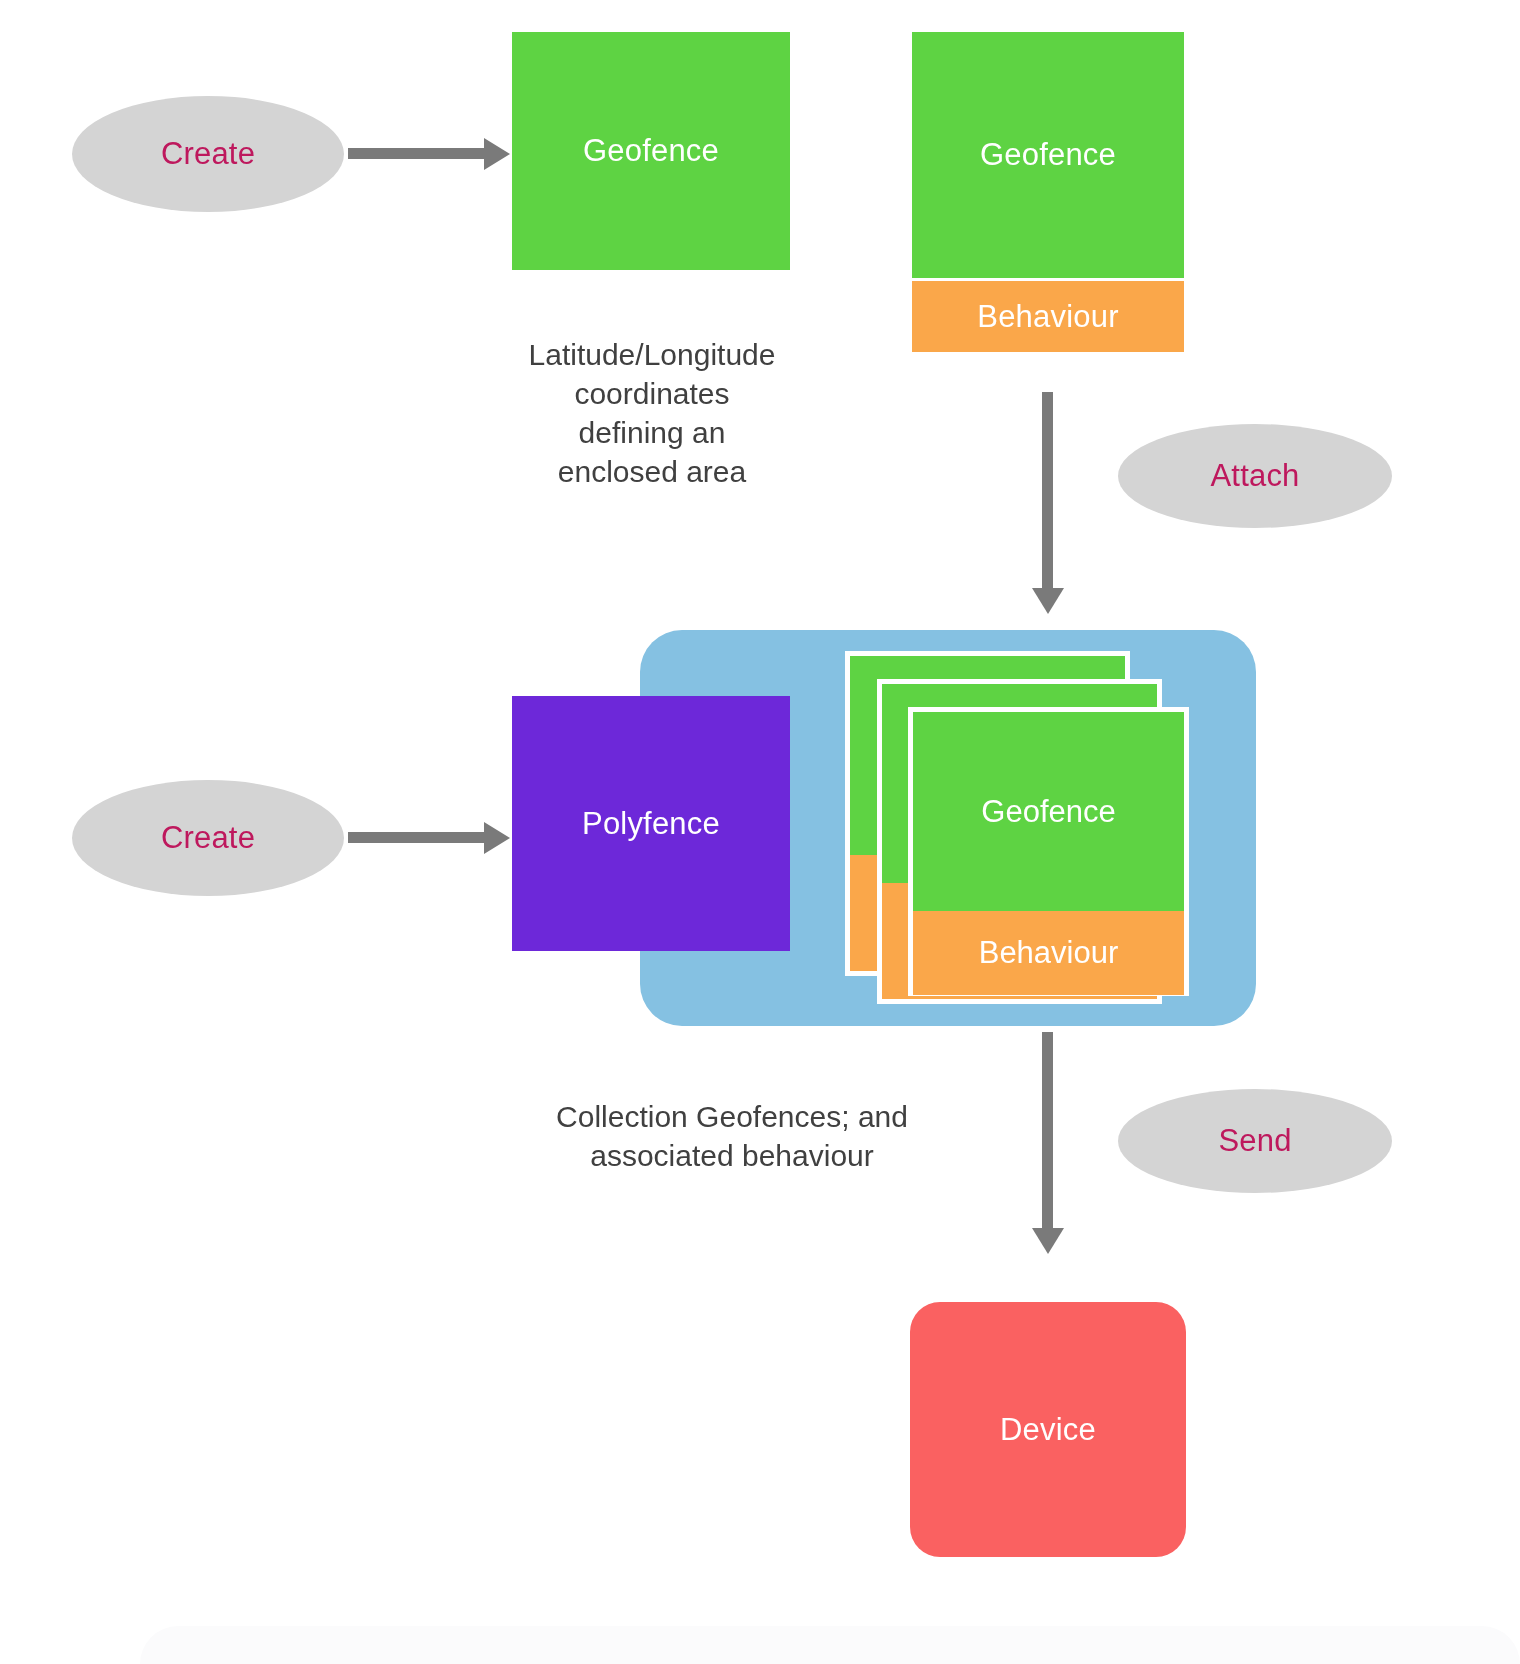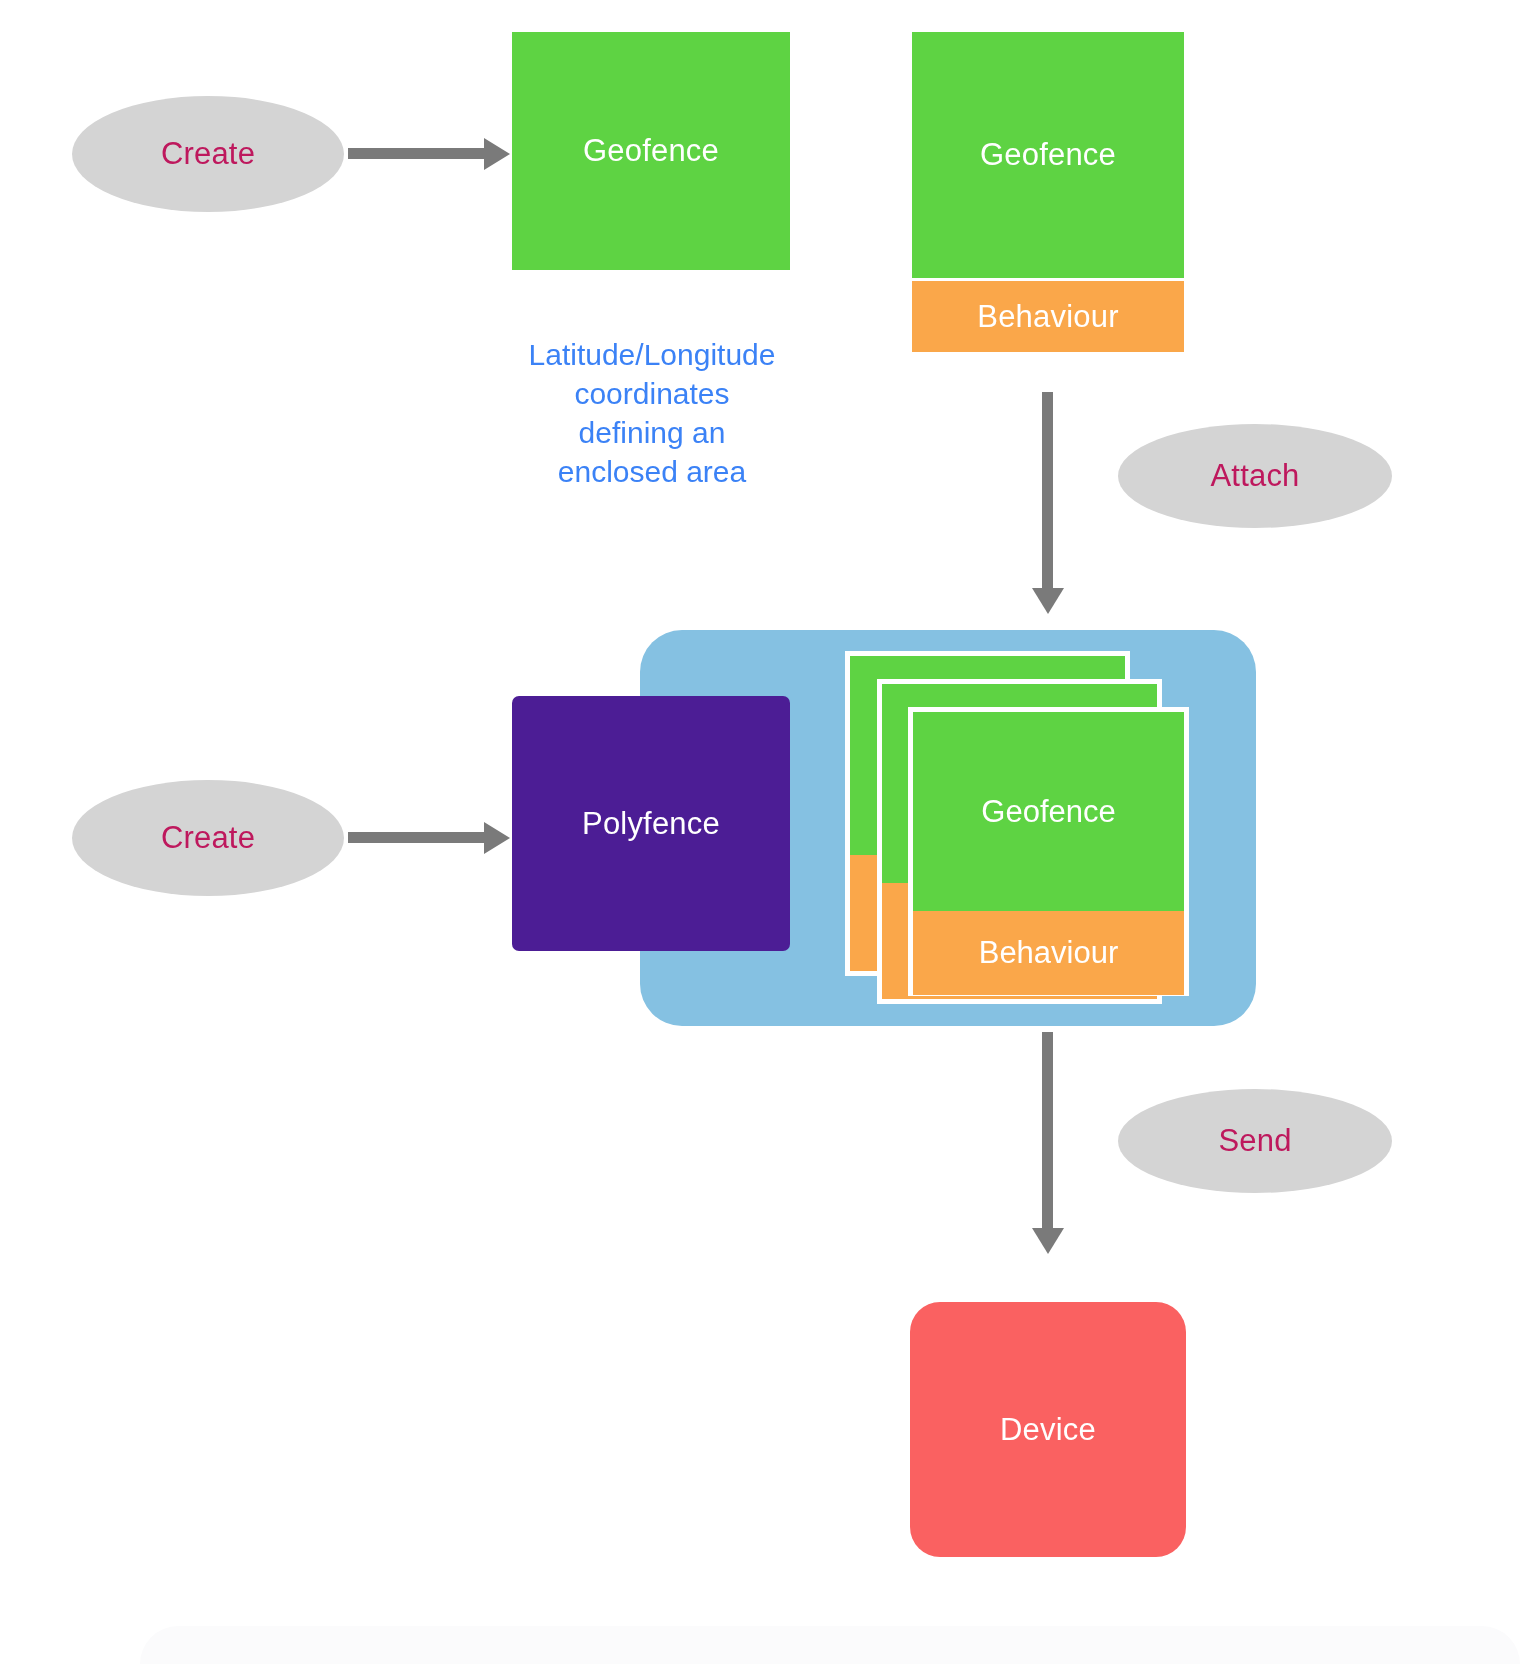--- a/index.html
+++ b/index.html
@@ -35,26 +35,26 @@
   .node {
     display: flex;
     align-items: center;
     justify-content: center;
     color: #ffffff;
     font-size: 31px;
     letter-spacing: 0.2px;
   }
   .node.green  { background: #5ed343; }
   .node.orange { background: #faa74a; }
-  .node.blue   { background: #4c1d95; border-radius: 7px; }
+  .node.blue   { background: #6d28d9; }
   .node.red    { background: #fa6161; border-radius: 30px; }
 
   
   .caption {
-    color: #3b82f6;
+    color: #404040;
     font-size: 30px;
     line-height: 39px;
     text-align: center;
     white-space: pre-line;
   }
 
   
   .arrow-h {
     height: 11px;
     background: #7a7a7a;
@@ -192,20 +192,24 @@
 
   <div class="abs ellipse" style="left:72px; top:780px; width:272px; height:116px;">
     <span>Create</span>
   </div>
 
   <div class="abs" style="left:348px; top:822px; width:162px; height:32px;">
     <div class="abs arrow-h" style="left:0; top:10px; width:138px;"></div>
     <div class="abs arrow-h-head" style="left:136px; top:0;"></div>
   </div>
 
+  <div class="abs caption" style="left:452px; top:1058px; width:560px;">
+    <span>Collection Geofences; and
+associated behaviour</span>
+  </div>
 
   <div class="abs" style="left:1032px; top:1032px; width:32px; height:222px;">
     <div class="abs arrow-v" style="left:10px; top:0; height:198px;"></div>
     <div class="abs arrow-v-head" style="left:0; top:196px;"></div>
   </div>
 
   <div class="abs ellipse" style="left:1118px; top:1089px; width:274px; height:104px;">
     <span>Send</span>
   </div>
 

